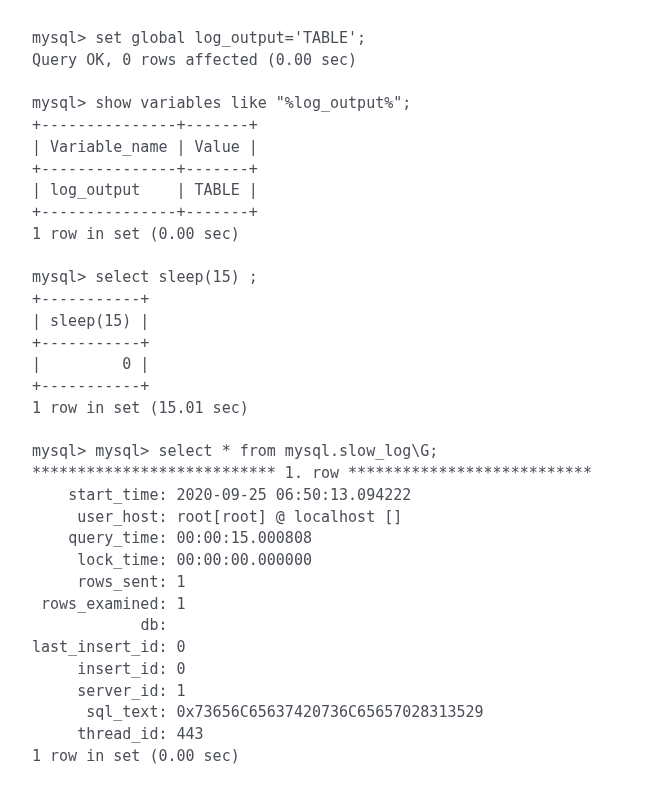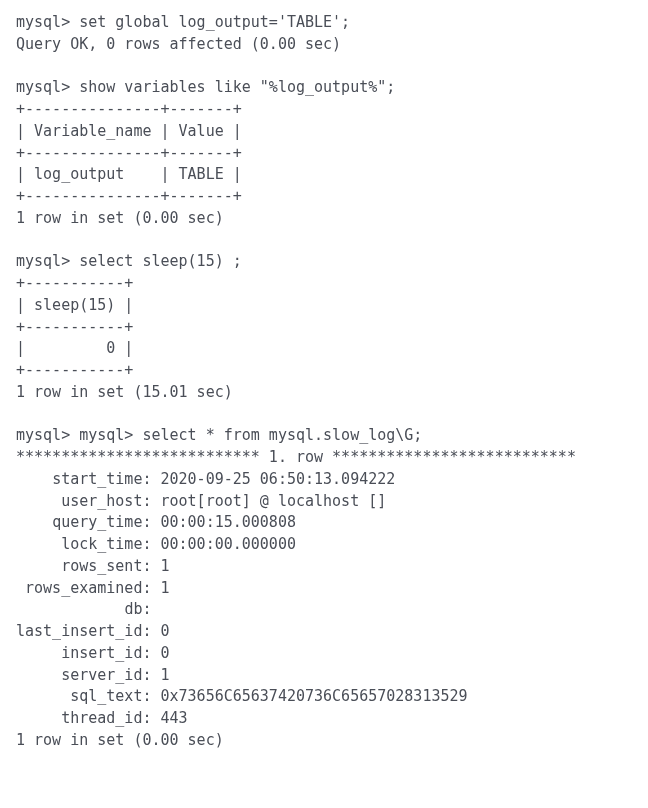--- a/index.html
+++ b/index.html
@@ -2,21 +2,21 @@
 <html><head>
 <meta charset="utf-8">
 <style>
   html, body {
     margin: 0;
     padding: 0;
     background: #ffffff;
     width: 648px;
   }
   pre.terminal {
-    margin: 0;
+    margin: 16px;
     padding: 12px 16px;
     font-family: "Consolas", "Menlo", "DejaVu Sans Mono", monospace;
     font-size: 15px;
     line-height: 1.45;
     color: #4a4e57;
     white-space: pre;
   }
 </style>
 </head>
 <body>

